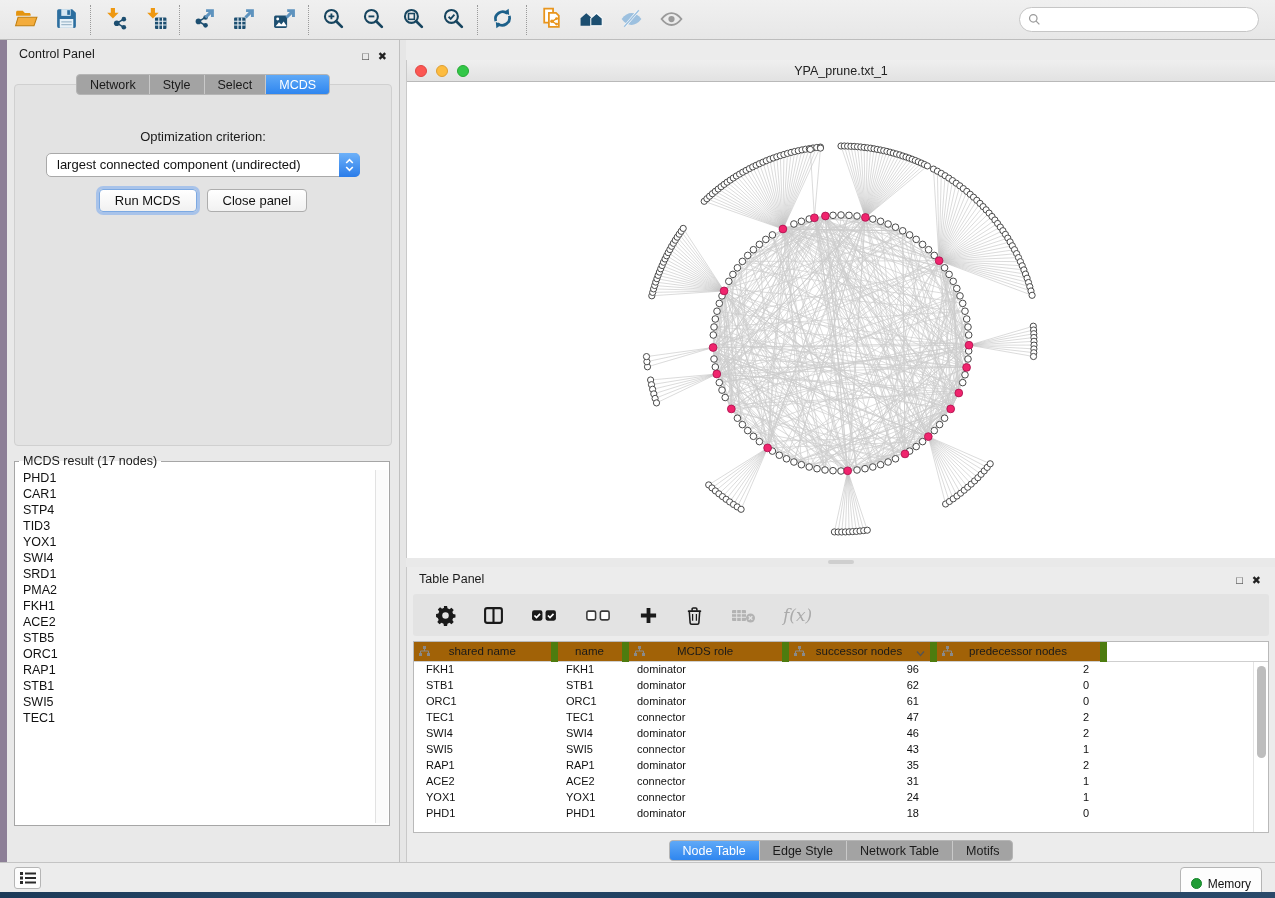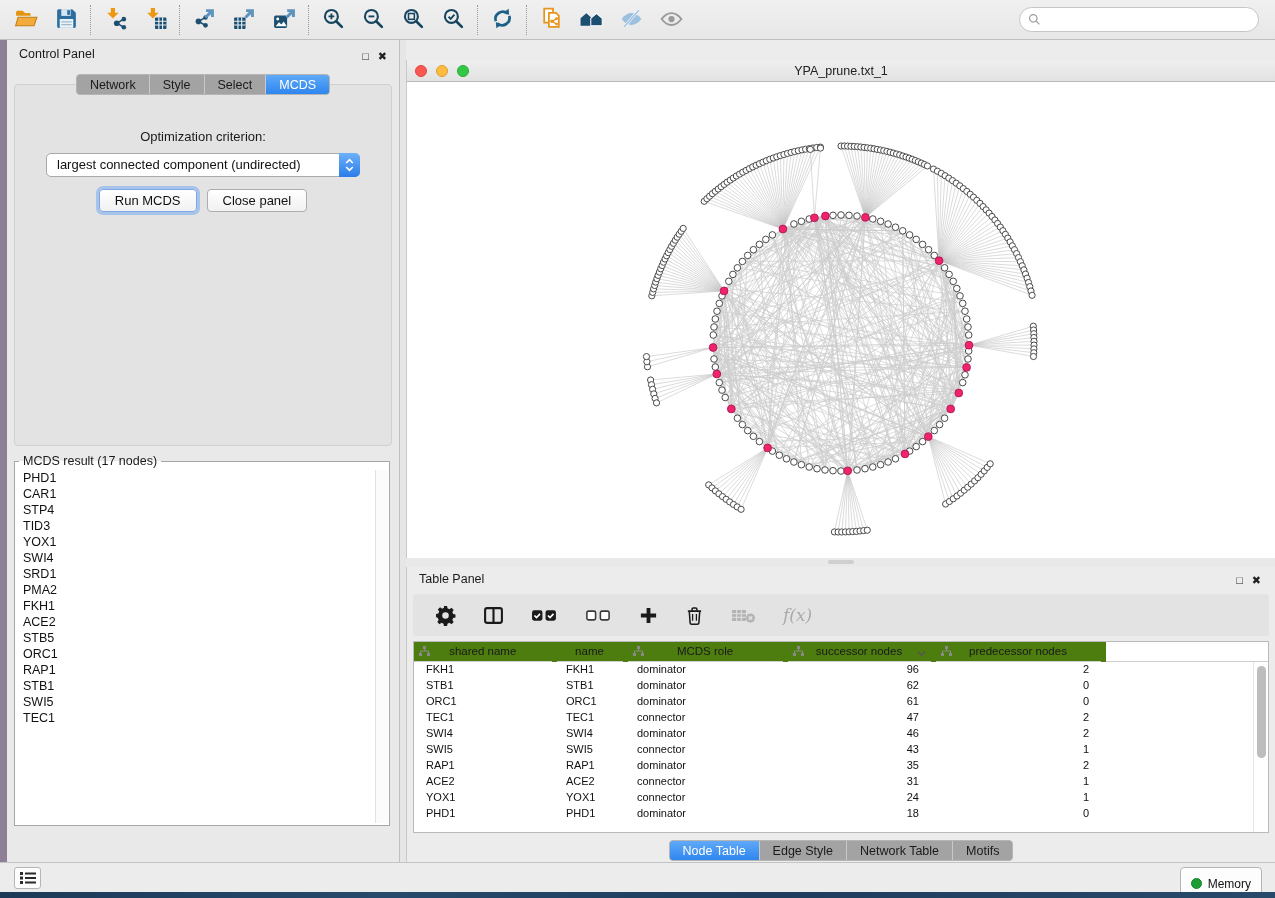--- a/index.html
+++ b/index.html
@@ -88,21 +88,21 @@
   .tp-header { height:22px; padding:5px 14px 0 12px; font-size:12.5px; color:#1a1a1a;
     display:flex; justify-content:space-between; }
   .tp-toolbar { margin:5px 6px 0 6px; height:42px; background:#e3e3e3; border-radius:3px;
     display:flex; align-items:center; gap:27px; padding-left:22px; }
   .tp-toolbar .ti { background:none; border:none; display:flex; align-items:center; cursor:pointer; }
   .tp-toolbar .ti svg { display:block; }
   .fx { font-family:"DejaVu Serif",serif; font-style:italic; font-size:17px; color:#aaa; }
   .tp-tablewrap { margin:5px 6px 0 6px; height:192px; background:#fff; border:1px solid #b9b9b9;
     position:relative; overflow:hidden; }
   table.grid { border-collapse:collapse; width:100%; table-layout:fixed; }
-  table.grid th { height:19px; background:#4d7c0f; border-right:5px solid #4d7c0f;
+  table.grid th { height:19px; background:#a16207; border-right:7px solid #4d7c0f;
     border-bottom:1px solid #cfcfcf; font-weight:normal; font-size:11.5px; color:#1a1a1a;
     position:relative; text-align:center; overflow:hidden; white-space:nowrap; }
   table.grid th.filler { background:#fff; border-right:none; }
   table.grid th .h-icon { position:absolute; left:5px; top:4px; }
   table.grid th .h-sort { position:absolute; right:5px; top:5px; }
   table.grid td { height:16px; font-size:11px; color:#111; white-space:nowrap; overflow:hidden; }
   td.al { text-align:left; padding-left:12px; }
   td.ar { text-align:right; padding-right:14px;margin-top:8px; }
   .tbl-scroll { position:absolute; right:0; top:20px; bottom:0; width:15px; background:#fff;
     border-left:1px solid #e4e4e4; }

